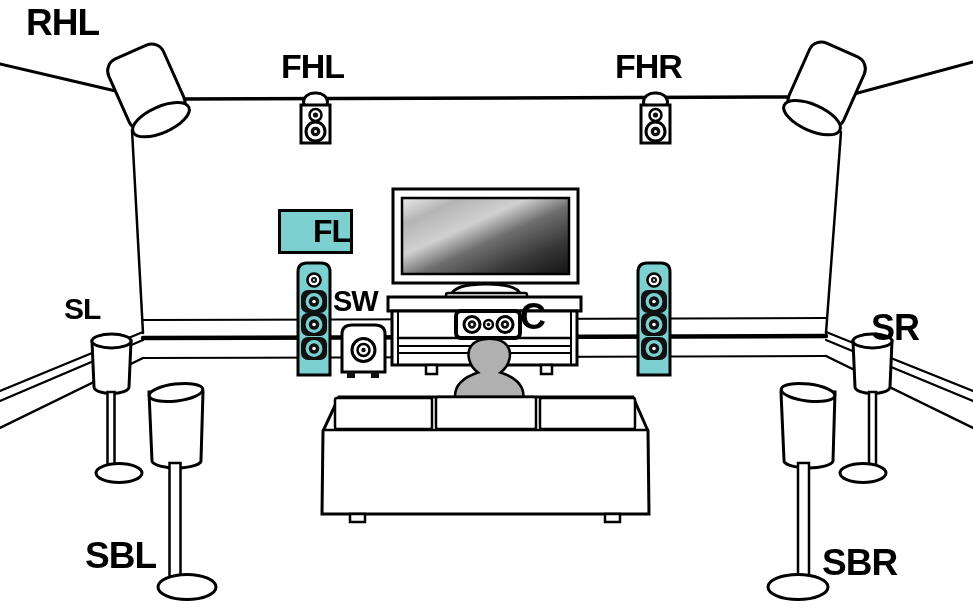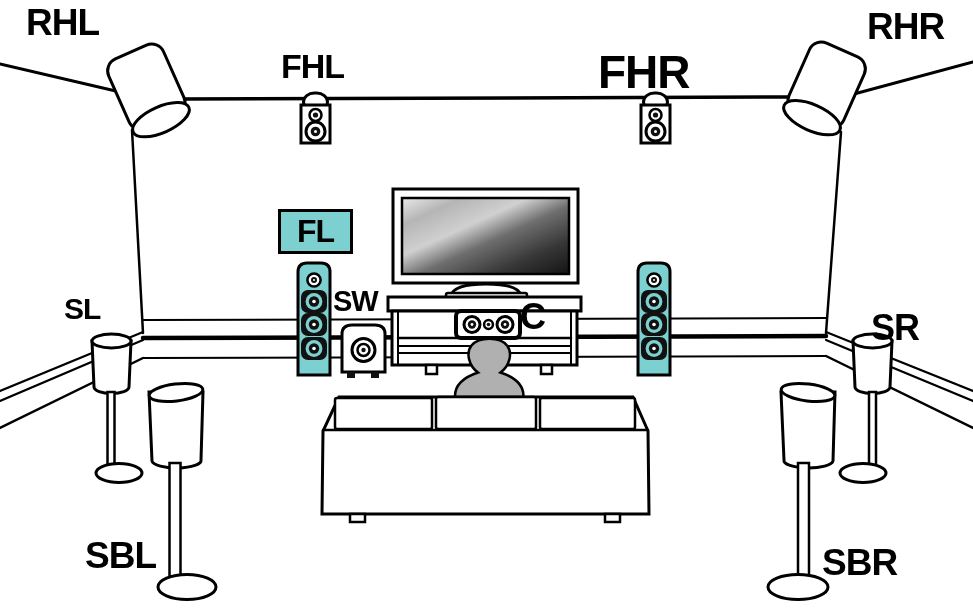--- a/index.html
+++ b/index.html
@@ -14,21 +14,21 @@
   .sh{fill:#fff;stroke:#000;stroke-width:3;}
   .sh25{fill:#fff;stroke:#000;stroke-width:2.5;}
   .teal{fill:var(--highlight,#7dd0d0);stroke:#000;stroke-width:3;}
   .blk{fill:#111;stroke:none;}
   .gray{fill:var(--person,#b0b0b0);stroke:#000;stroke-width:2.5;}
   .lbl{
     position:absolute;font-weight:bold;color:#000;line-height:1;
     letter-spacing:-1px;white-space:nowrap;
   }
   .tag{
-    position:absolute;display:flex;align-items:center;justify-content:center;
+    position:absolute;display:flex;align-items:center;justify-content:flex-end;
     background:var(--highlight,#7dd0d0);border:3.5px solid #000;
     font-weight:bold;font-size:32px;color:#000;letter-spacing:-1px;
   }
 </style>
 </head>
 <body>
 
 <div class="stage">
 
 <svg width="973" height="613" viewBox="0 0 973 613">
@@ -218,22 +218,21 @@
     <rect class="sh25" x="335" y="398" width="97" height="31" rx="2"></rect>
     <rect class="sh25" x="436" y="397" width="100" height="32" rx="2"></rect>
     <rect class="sh25" x="540" y="398" width="95" height="31" rx="2"></rect>
     <rect class="sh25" x="350" y="514" width="15" height="8"></rect>
     <rect class="sh25" x="605" y="514" width="15" height="8"></rect>
   </g>
 </svg>
 
   <div class="lbl" style="left:26px;top:4px;font-size:37px">RHL</div>
   <div class="lbl" style="left:281px;top:49px;font-size:34px">FHL</div>
-  <div class="lbl" style="left:598px;top:49px;font-size:46px">FHR</div>
-  <div class="lbl" style="left:867px;top:8px;font-size:37px">RHR</div>
+  <div class="lbl" style="left:615px;top:49px;font-size:34px">FHR</div>
   <div class="lbl" style="left:64px;top:294px;font-size:30px">SL</div>
   <div class="lbl" style="left:871px;top:310px;font-size:36px">SR</div>
   <div class="lbl" style="left:85px;top:537px;font-size:37px">SBL</div>
   <div class="lbl" style="left:822px;top:544px;font-size:37px">SBR</div>
   <div class="lbl" style="left:333px;top:287px;font-size:29px">SW</div>
   <div class="lbl" style="left:520px;top:299px;font-size:36px">C</div>
 
   <div class="tag" style="left:278px;top:209px;width:69px;height:39px">
     <span>FL</span>
   </div>

